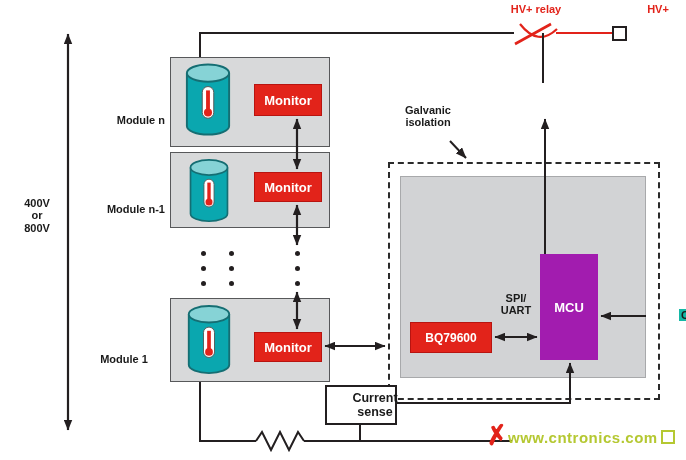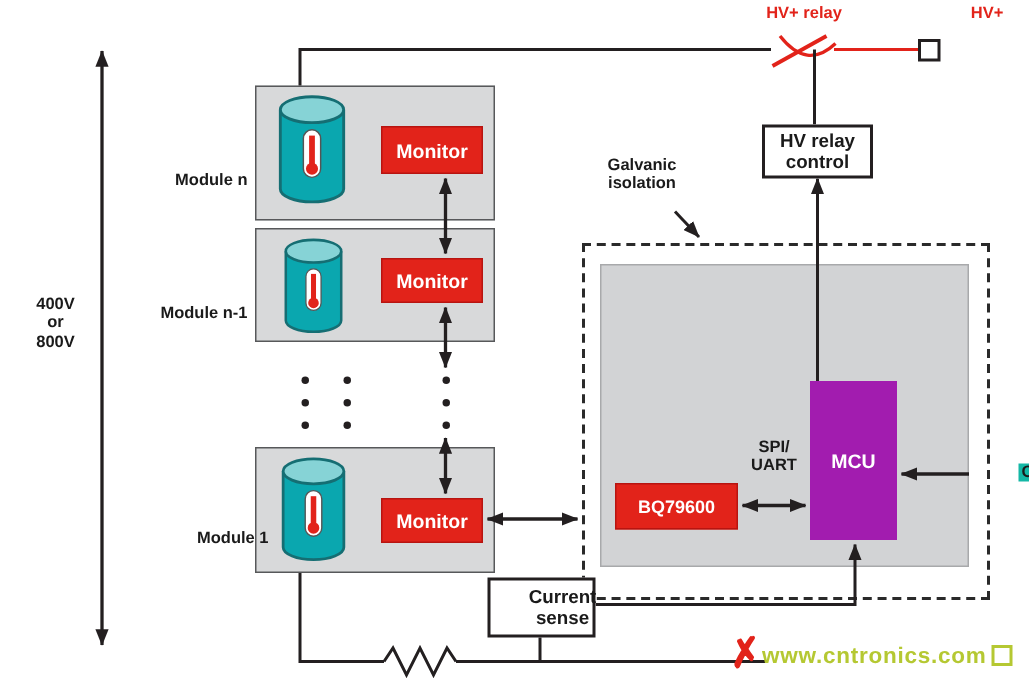--- a/index.html
+++ b/index.html
@@ -119,32 +119,30 @@
       <span>Monitor</span>
     </div>
 
   <div class="red-box" style="left:410px; top:322px; width:82px; height:31px; font-size:12px;">
       <span>BQ79600</span>
     </div>
   <div class="mcu-box" style="left:540px; top:254px; width:58px; height:106px;">
       <span>MCU</span>
     </div>
 
-  <div class="white-box" style="left:508px; top:83px; width:74px; height:36px;"><span>HV relay
-control</span></div>
   <div class="white-box" style="left:325px; top:385px; width:72px; height:40px;padding-left:28px;"><span>Current
 sense</span></div>
   <div class="hv-square" style="left:612px; top:26px;"></div>
 
   <div class="lbl center" style="left:10px; top:197px; width:54px;">400V
 or
 800V</div>
   <div class="lbl rightalign" style="left:75px; top:94px;  width:90px;">Module n</div>
   <div class="lbl rightalign" style="left:75px; top:183px; width:90px;">Module n-1</div>
-  <div class="lbl rightalign" style="left:89px; top:333px; width:90px;">Module 1</div>
+  <div class="lbl rightalign" style="left:79px; top:333px; width:90px;text-align:center;">Module 1</div>
 
   <div class="lbl center" style="left:390px; top:104px; width:76px;">Galvanic
 isolation</div>
   <div class="lbl center" style="left:494px; top:292px; width:44px;">SPI/
 UART</div>
   <div class="lbl can-lbl" style="left:645px; top:309px;">CAN</div>
 
   <div class="lbl center red-text" style="left:494px; top:3px; width:84px;">HV+ relay</div>
   <div class="lbl center red-text" style="left:637px; top:3px; width:42px;">HV+</div>
 

